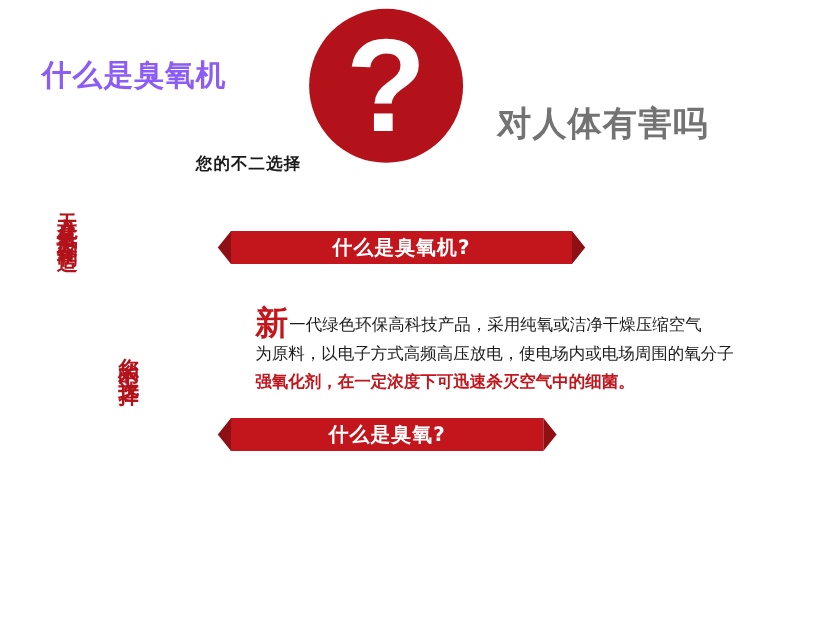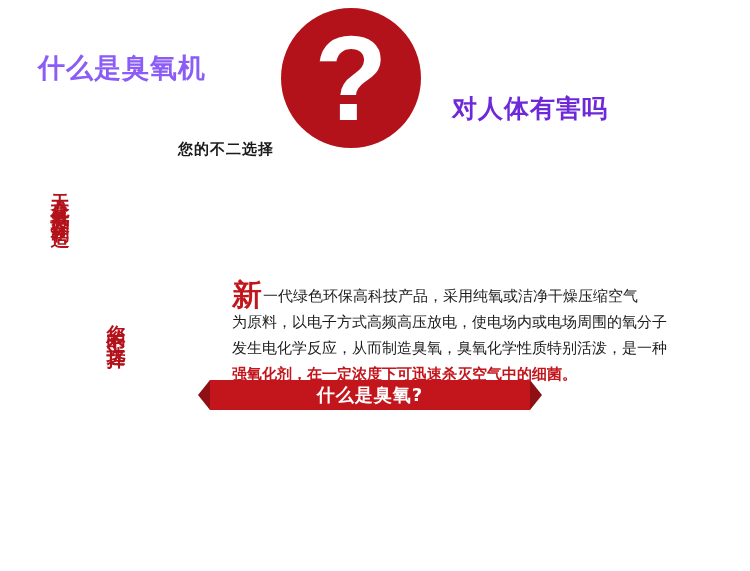--- a/index.html
+++ b/index.html
@@ -30,23 +30,23 @@
     font-weight: bold;
     color: #8b5cf6;
     letter-spacing: 1px;
     white-space: nowrap;
   }
 
   .headline-right {
     position: absolute;
     left: 452px;
     top: 92px;
-    font-size: 25px;
-    font-weight: bold;
-    color: #6d28d9;
+    font-size: 31px;
+    font-weight: bold;
+    color: #737373;
     letter-spacing: 1px;
     white-space: nowrap;
   }
 
   .qmark-circle {
     position: absolute;
     left: 281px;
     top: 8px;
     width: 140px;
     height: 140px;
@@ -120,21 +120,21 @@
     position: absolute;
     right: -12px;
     top: 0;
     width: 0;
     height: 0;
     border-top: 15px solid transparent;
     border-bottom: 15px solid transparent;
     border-left: 12px solid #8e0f14;
   }
   .banner-1 { left: 210px; top: 210px; width: 310px; }
-  .banner-2 { left: 210px; top: 380px; width: 320px; }
+  .banner-2 { left: 210px; top: 380px; width: 284px; }
 
   
   .body-block {
     position: absolute;
     color: #1b1b1b;
     font-size: 15px;
     line-height: 26px;
     margin-top: 34px;
   }
   .block-1 { left: 232px; top: 248px; width: 470px; }
@@ -172,27 +172,29 @@
 
   <div class="qmark-circle">?</div>
 
   <div class="headline-right">对人体有害吗</div>
 
   <div class="sub-caption">您的不二选择</div>
 
   <div class="vert vert-brand">天龙臭氧设备制造</div>
   <div class="vert vert-slogan">您的不二选择</div>
 
+  <div class="banner banner-1">
+    <span>什么是臭氧机?</span>
+  </div>
 
   <div class="body-block block-1">
     <p class="lead-line">
       <span class="lead-char">新</span><span>一代绿色环保高科技产品，采用纯氧或洁净干燥压缩空气</span>
     </p>
     <p class="para">为原料，以电子方式高频高压放电，使电场内或电场周围的氧分子</p>
-    <p class="para">发生电化学反应，从而制造臭氧，臭氧化学性质特别活泼，是一种</p>
     <p class="para bold red-text">强氧化剂，在一定浓度下可迅速杀灭空气中的细菌。</p>
   </div>
 
   <div class="banner banner-2">
     <span>什么是臭氧?</span>
   </div>
 
 
 </div>
 

